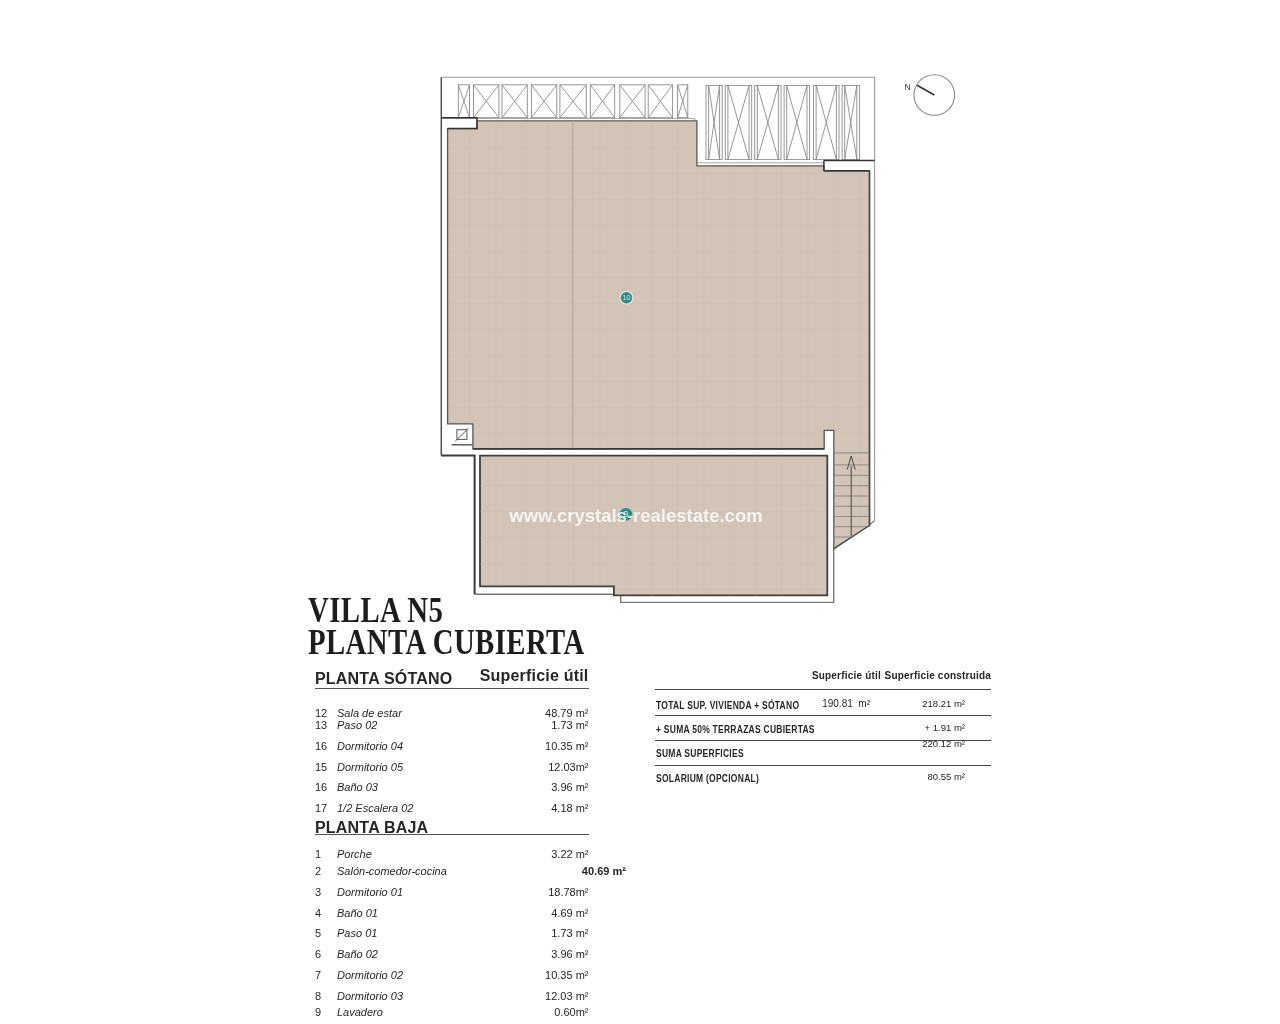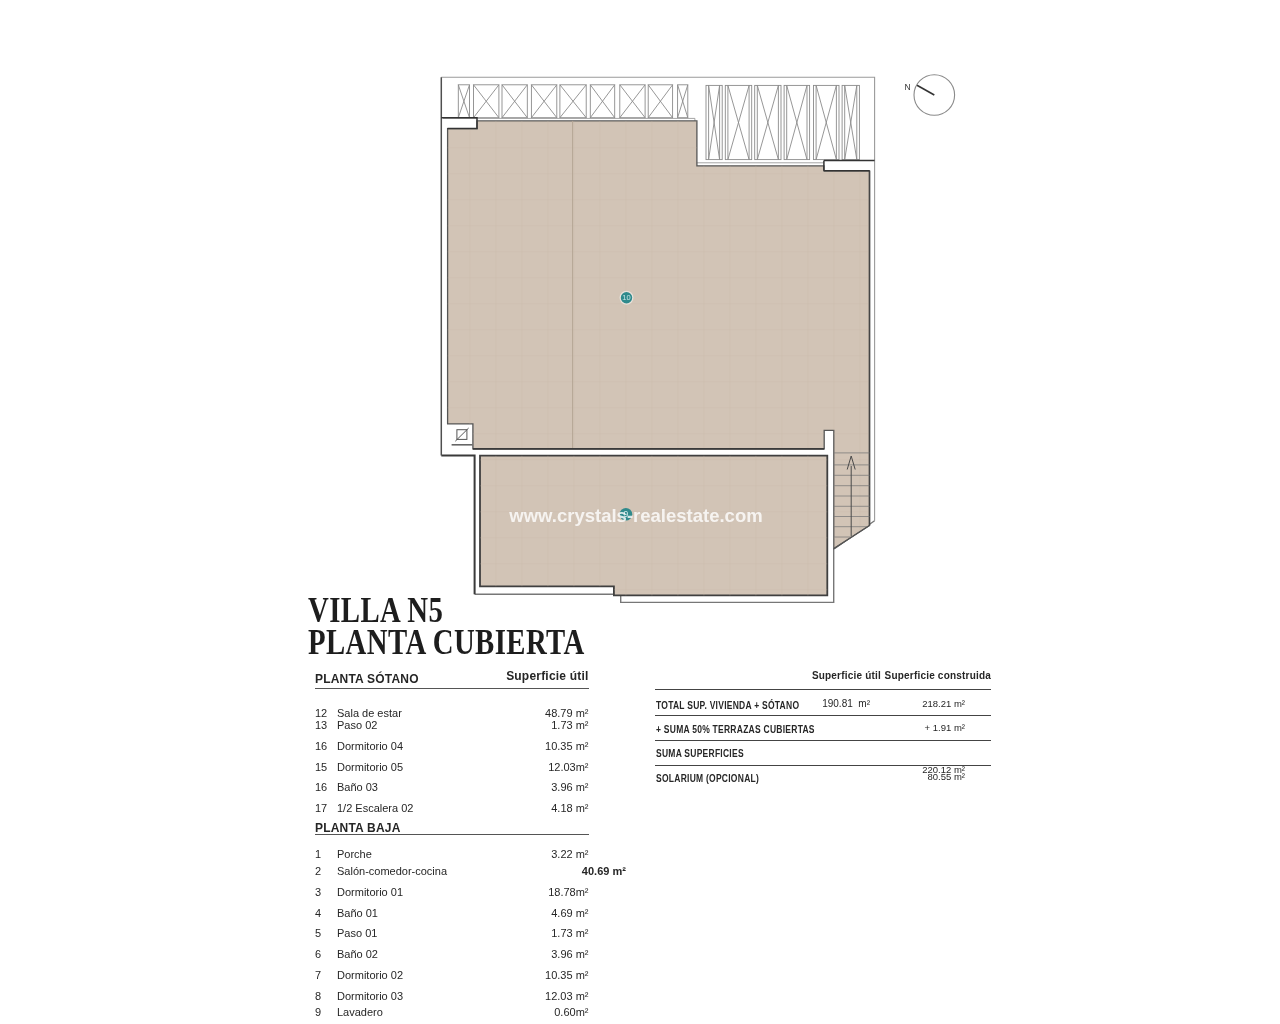--- a/index.html
+++ b/index.html
@@ -3,25 +3,25 @@
 <meta charset="utf-8">
 <style>
   html,body{margin:0;padding:0;background:#ffffff;}
   #page{position:relative;width:1280px;height:1024px;background:#fff;overflow:hidden;
         font-family:"Liberation Sans",sans-serif;}
   #plan{position:absolute;left:0;top:0;}
   .title{position:absolute;left:308px;top:594px;font-family:"Liberation Serif",serif;
          font-weight:bold;font-size:36px;line-height:32px;color:#1d1d1d;
          transform:scaleX(0.8);transform-origin:0 0;letter-spacing:0.5px;white-space:nowrap;}
   .lt{position:absolute;left:315px;top:0;width:273.5px;font-size:11px;color:#262626;}
-  .lt .hd{position:absolute;font-weight:bold;letter-spacing:0.2px;font-size:12px;height:14px;line-height:14px;}
+  .lt .hd{position:absolute;font-weight:bold;letter-spacing:0.2px;font-size:16px;height:14px;line-height:14px;}
   .lt .hr{position:absolute;left:0;width:273.5px;border-top:1px solid #555;}
   .row{position:absolute;left:0;width:100%;height:14px;line-height:14px;}
   .row .n{position:absolute;left:0;}
-  .row .t{position:absolute;left:22px;}
+  .row .t{position:absolute;left:22px;font-style:italic;}
   .row .v{position:absolute;right:0;}
   .rt{position:absolute;left:655px;top:0;width:336px;font-size:10px;color:#262626;}
   .rt .hd{position:absolute;font-weight:bold;height:14px;line-height:14px;letter-spacing:0.2px;}
   .rt .hr{position:absolute;left:0;width:336px;border-top:1px solid #444;}
   .rt .lab{position:absolute;left:1px;font-weight:bold;letter-spacing:0.3px;height:14px;line-height:14px;font-size:10px;transform:scaleX(0.85);transform-origin:0 50%;white-space:nowrap;}
   .rt .va{position:absolute;right:121px;height:14px;line-height:14px;font-size:10px;}
   .rt .vb{position:absolute;right:26px;height:14px;line-height:14px;font-size:9.5px;}
 </style>
 </head>
 <body>
@@ -238,19 +238,19 @@
   <div class="lab" style="top:698.5px;">TOTAL SUP. VIVIENDA + SÓTANO</div>
   <div class="va" style="top:696.5px;">190.81&nbsp; m²</div>
   <div class="vb" style="top:696.5px;">218.21 m²</div>
   <div class="hr" style="top:714.5px;"></div>
 
   <div class="lab" style="top:723px;">+ SUMA 50% TERRAZAS CUBIERTAS</div>
   <div class="vb" style="top:721px;">+ 1.91 m²</div>
   <div class="hr" style="top:740px;"></div>
 
   <div class="lab" style="top:747.3px;">SUMA SUPERFICIES</div>
-  <div class="vb" style="top:763px;">220.12 m²</div>
+  <div class="vb" style="top:737px;">220.12 m²</div>
   <div class="hr" style="top:765.3px;"></div>
 
   <div class="lab" style="top:771.8px;">SOLARIUM (OPCIONAL)</div>
   <div class="vb" style="top:770.3px;">80.55 m²</div>
 </div>
 </div>
 
 </body></html>

